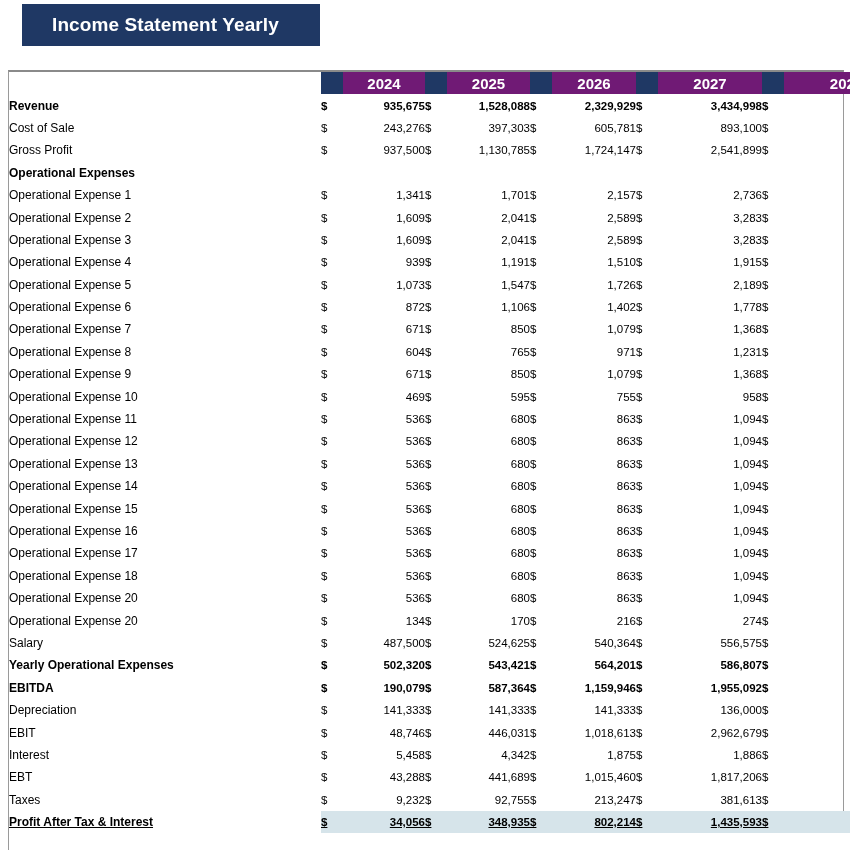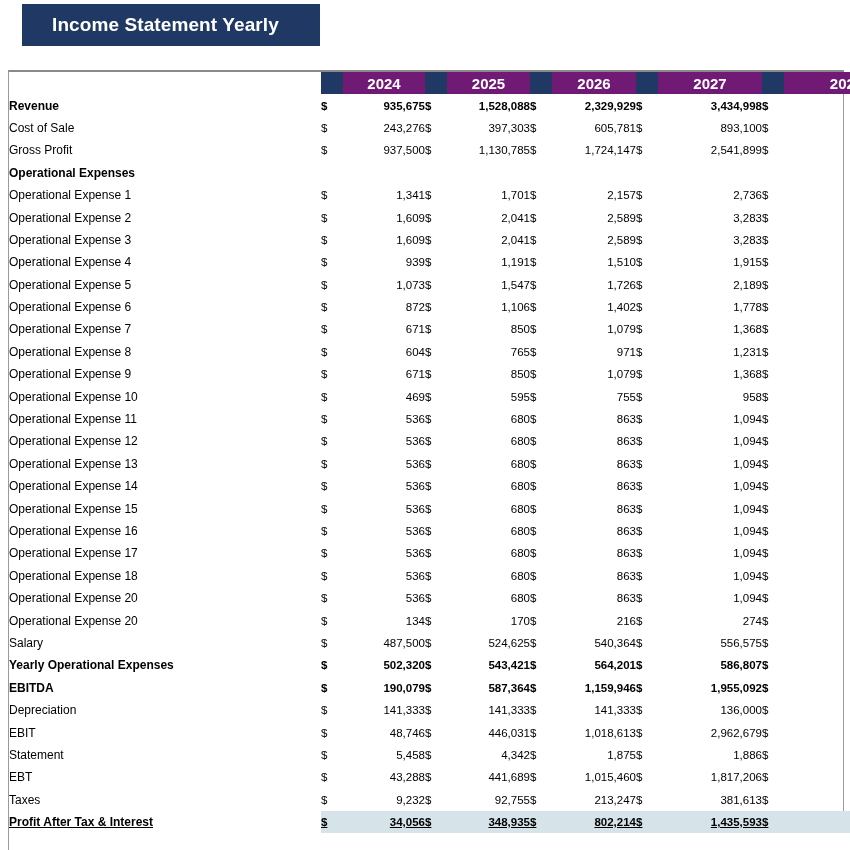--- a/index.html
+++ b/index.html
@@ -528,21 +528,21 @@
           <td class="cur">$</td>
           <td class="amt">446,031</td>
           <td class="cur">$</td>
           <td class="amt">1,018,613</td>
           <td class="cur">$</td>
           <td class="amt">2,962,679</td>
           <td class="cur">$</td>
           <td class="amt">2,808,431</td>
         </tr>
         <tr>
-          <td class="lbl">Statement</td>
+          <td class="lbl">Interest</td>
           <td class="cur">$</td>
           <td class="amt">5,458</td>
           <td class="cur">$</td>
           <td class="amt">4,342</td>
           <td class="cur">$</td>
           <td class="amt">1,875</td>
           <td class="cur">$</td>
           <td class="amt">1,886</td>
           <td class="cur">$</td>
           <td class="amt">621</td>

